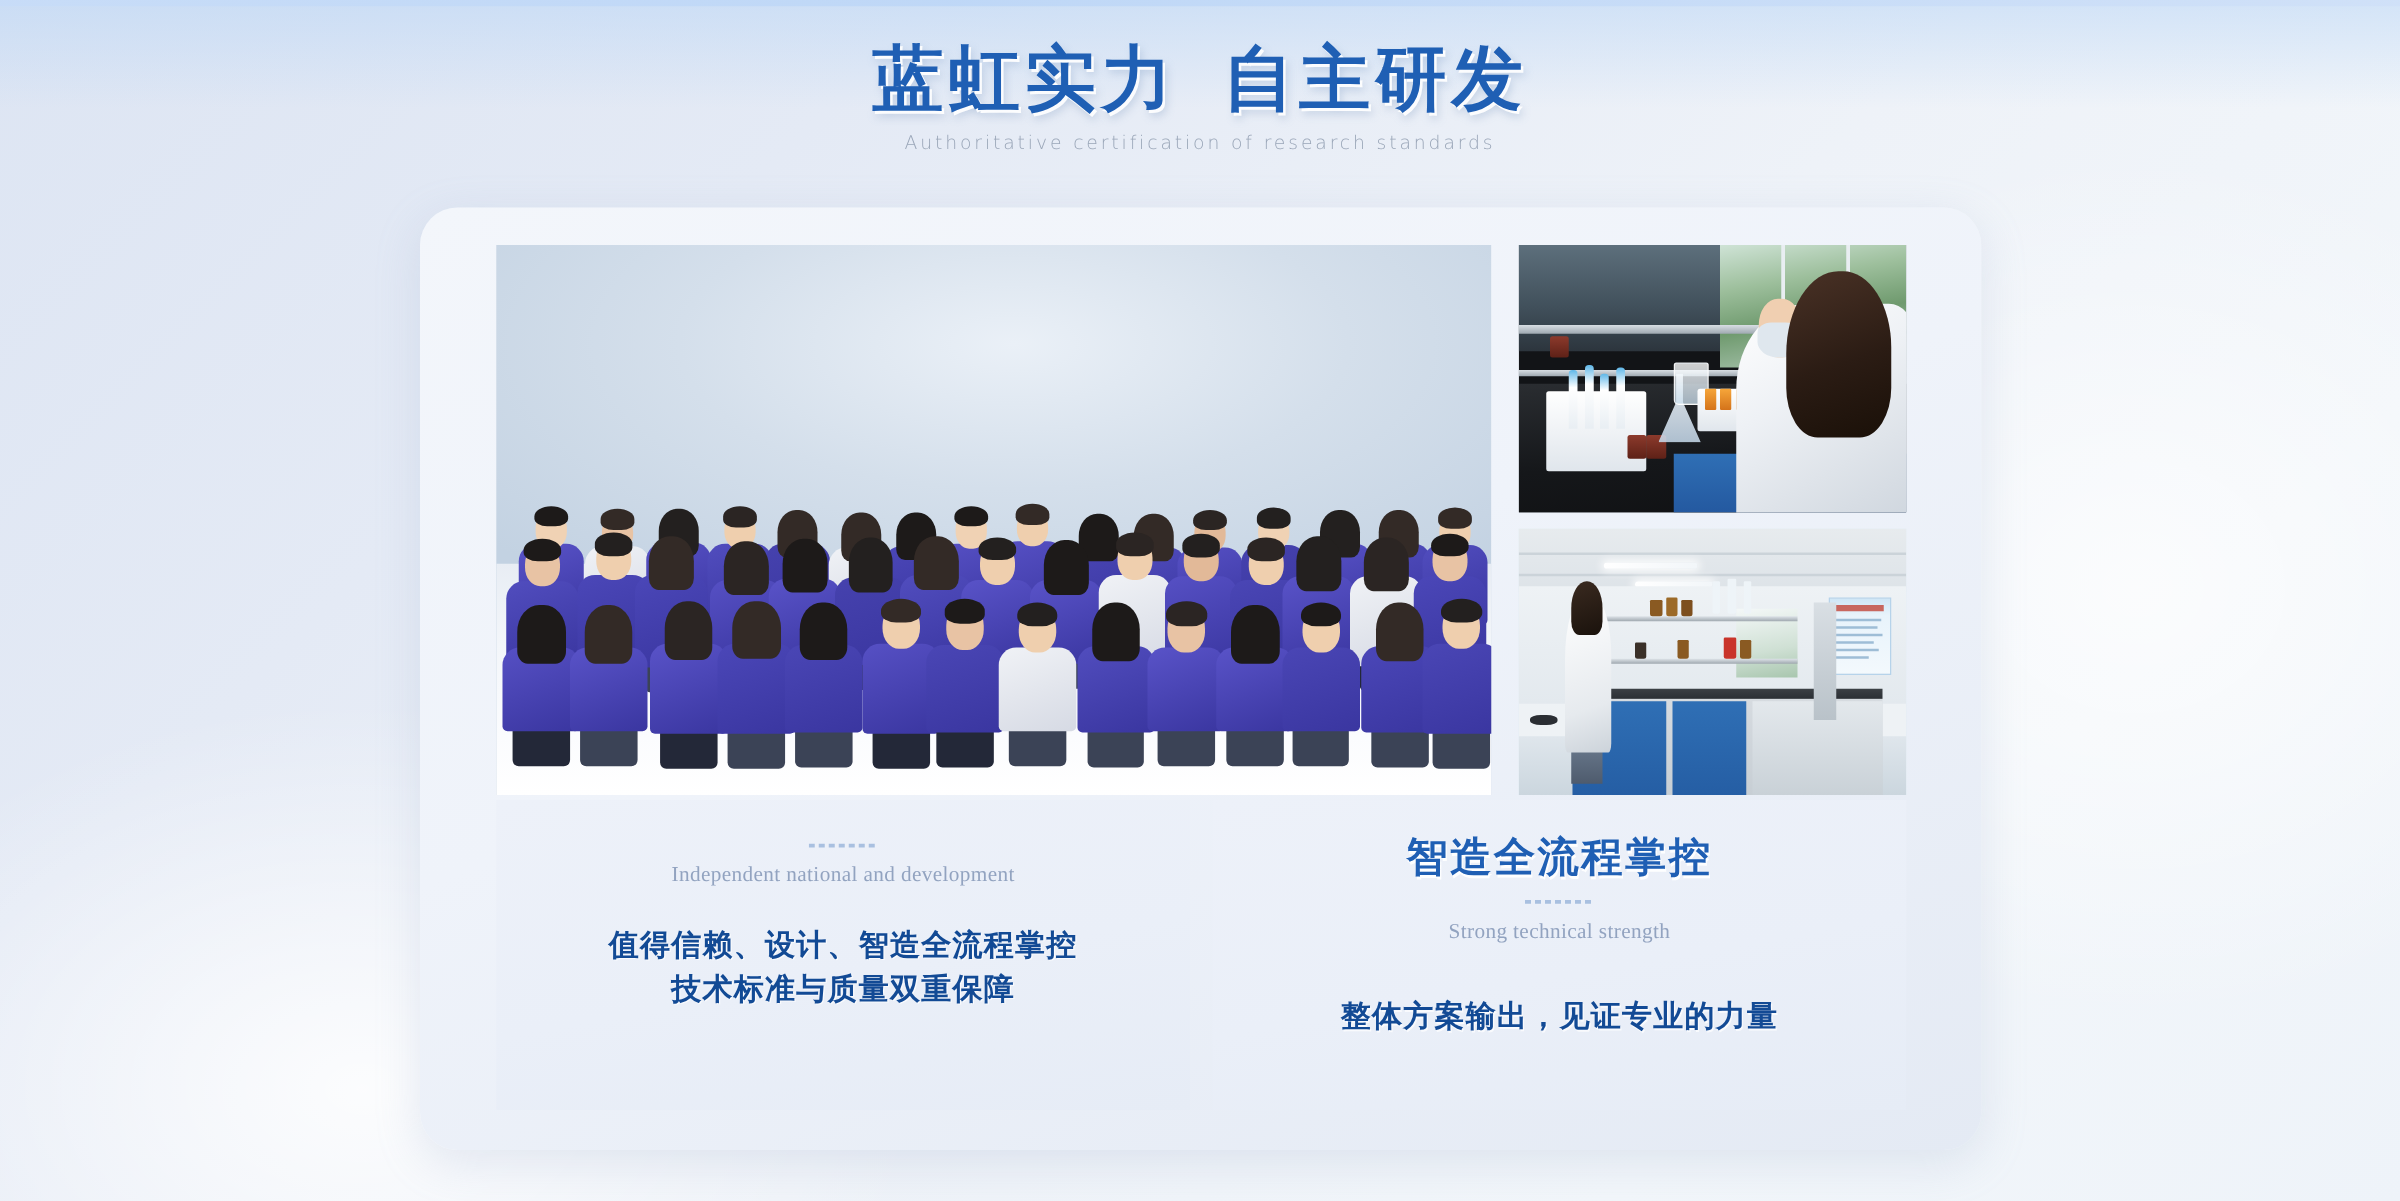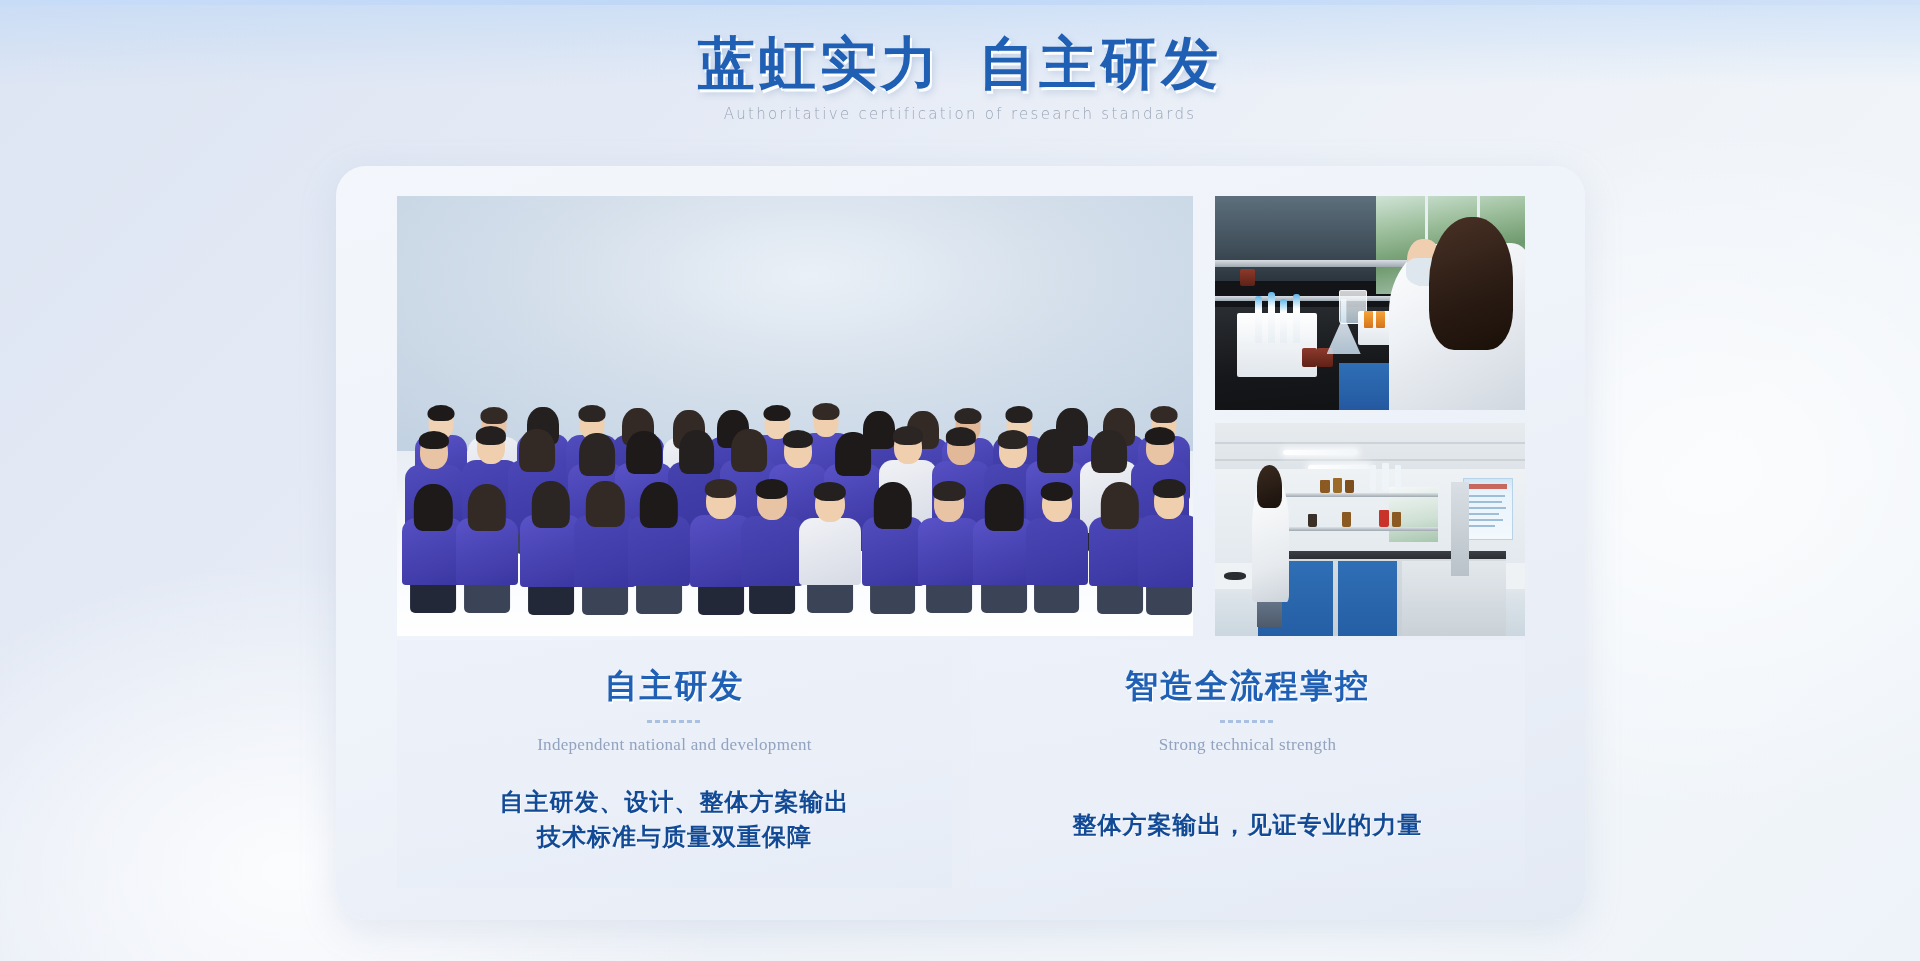--- a/index.html
+++ b/index.html
@@ -336,21 +336,21 @@
   .card-desc {
     margin-top: 30px;
     font-family: "Liberation Serif", serif;
     font-weight: bold;
     font-size: 24px;
     line-height: 1.45;
     letter-spacing: 1px;
     color: #124a95;
     text-shadow: 1px 1px 0 rgba(255,255,255,0.7);
   }
-  .card-desc.single { margin-top: 53px; }
+  .card-desc.single { margin-top: 42px; }
 </style>
 </head>
 <body>
 
 <div class="bg-topline"></div>
 <div class="bg-glow-l"></div>
 <div class="bg-glow-r"></div>
 
 <div class="header">
   <div class="title">蓝虹实力  自主研发</div>
@@ -734,25 +734,24 @@
           <div class="lab2-hair"></div>
         </div>
       </div>
 
     </div>
   </div>
 
   <div class="cards">
 
     <div class="card">
-      <div class="card-title">自主研发</div>
       <div class="dashes"></div>
       <div class="card-sub">Independent national and development</div>
       <div class="card-desc">
-        <div>自主研发、设计、整体方案输出</div>
+        <div>值得信赖、设计、智造全流程掌控</div>
         <div>技术标准与质量双重保障</div>
       </div>
     </div>
 
     <div class="card">
       <div class="card-title">智造全流程掌控</div>
       <div class="dashes"></div>
       <div class="card-sub">Strong technical strength</div>
       <div class="card-desc single">
         <div>整体方案输出，见证专业的力量</div>

